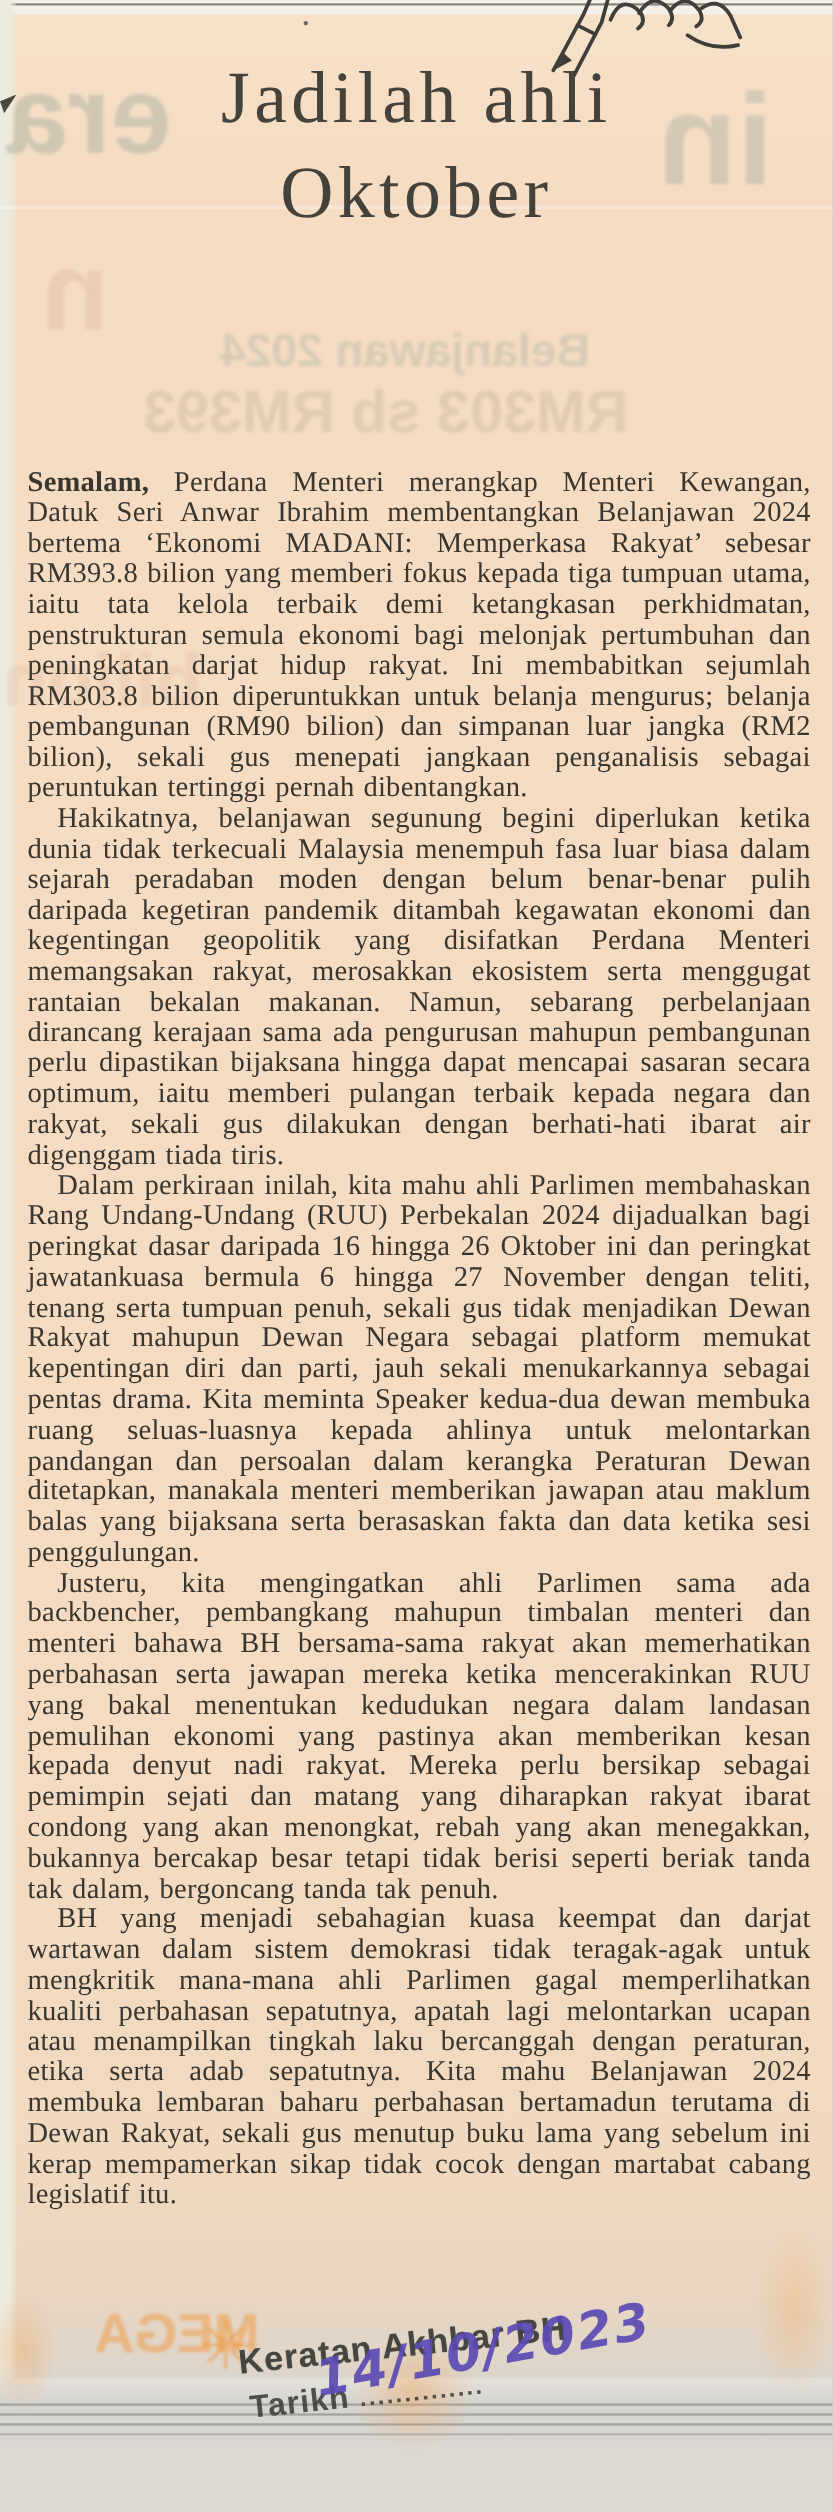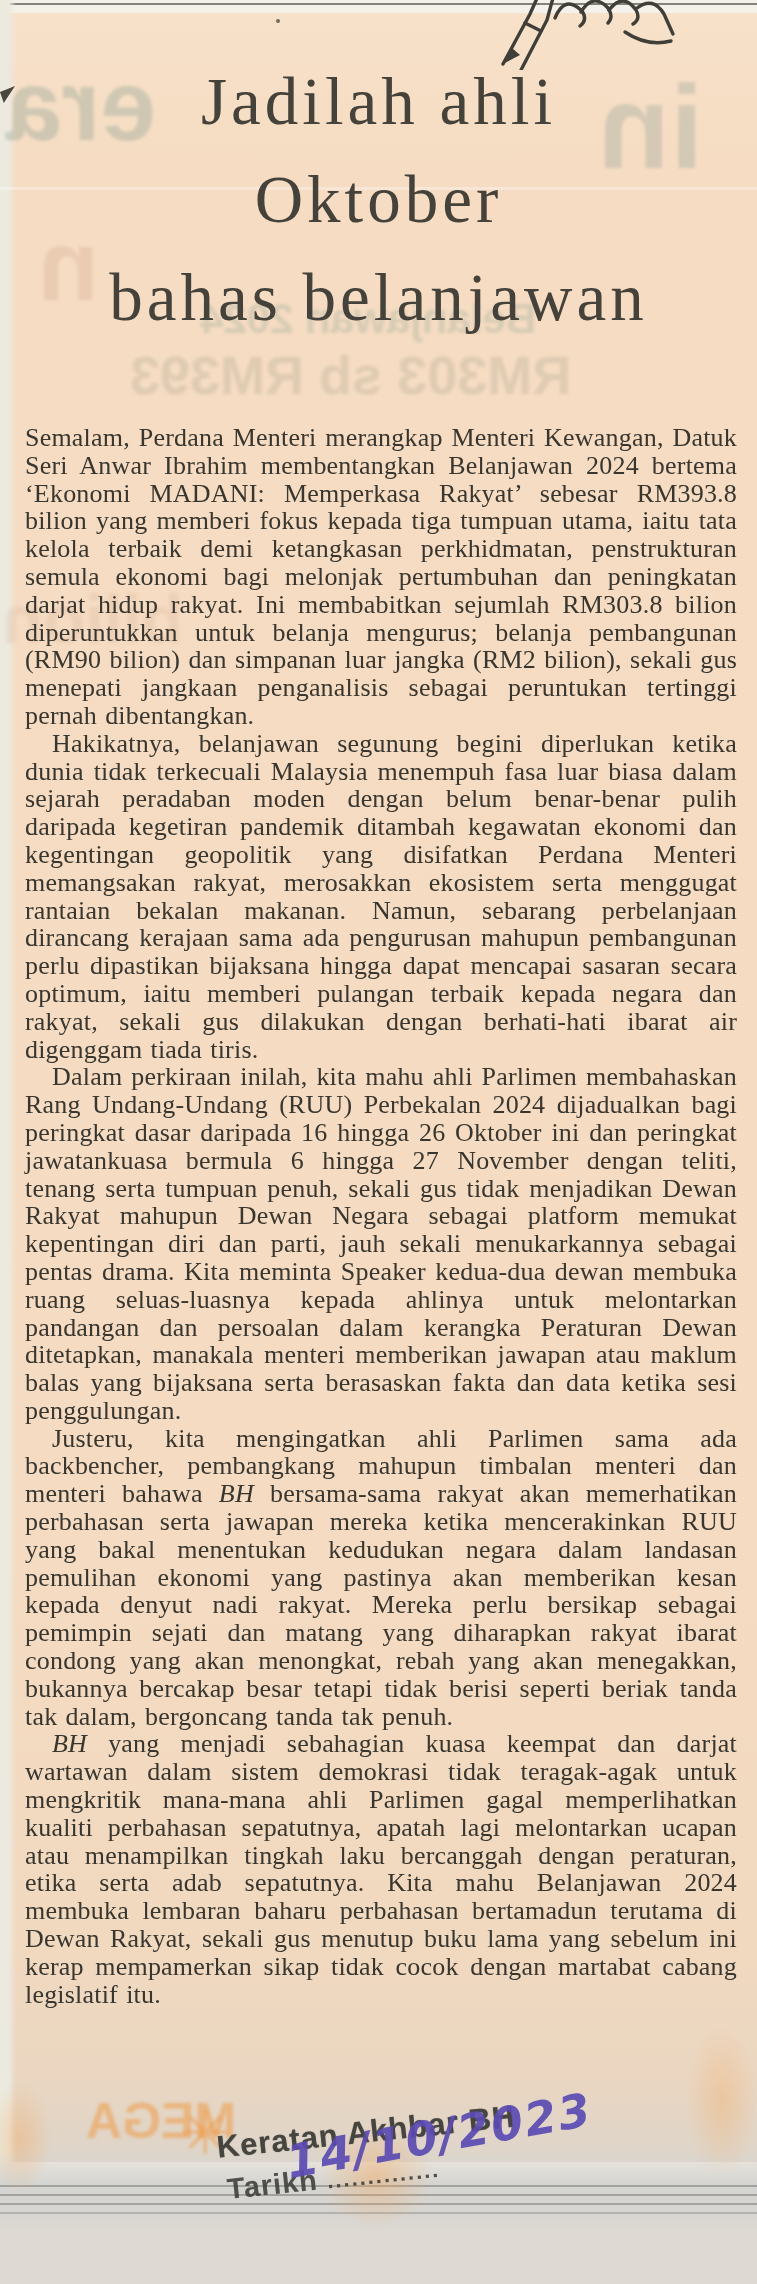--- a/index.html
+++ b/index.html
@@ -28,30 +28,30 @@
 
   .edge-mark{position:absolute;left:0;top:86px;width:15px;height:17px;background:#49473f;z-index:3;
              clip-path:polygon(0 35%,100% 0,25% 100%);}
   .ink-speck{position:absolute;left:276px;top:19px;width:4px;height:4px;border-radius:50%;
              background:#55534c;opacity:.85;z-index:3;}
 
   
   .headline{position:absolute;left:0;top:46px;width:757px;margin:0;z-index:4;
             text-align:center;font-weight:normal;color:#44423a;
             font-size:67px;line-height:86px;letter-spacing:4px;}
-  .headline span{display:block;margin-top:12px;}
+  .headline span{display:block;}
 
   
   .article{position:absolute;left:25px;top:424px;width:712px;z-index:4;
            color:#38362f;font-size:26px;line-height:27.8px;
            text-align:justify;letter-spacing:.2px;word-spacing:1.5px;}
   .article p{margin:0;}
   .article p.ind{text-indent:27px;}
-  .seg-b{font-weight:normal;margin-top:40px;}
-  .seg-i{font-style:italic;}
+  .seg-b{font-weight:bold;margin-top:40px;}
+  .seg-i{}
 
   
   .pencil{position:absolute;left:475px;top:0;width:215px;height:70px;z-index:4;}
   .pencil path{stroke:#3f3e39;stroke-width:3.4;fill:none;stroke-linecap:round;}
   .pencil .tip{fill:#3f3e39;stroke:none;}
 
   
   .bottom-band{position:absolute;left:0;top:2150px;width:757px;height:134px;z-index:2;
       background:linear-gradient(180deg,rgba(213,212,210,0) 0%,#d4d4d2 26%,#d8d6d2 48%,#ded9d2 64%,#ded9d2 100%);}
   .rule{position:absolute;left:0;width:757px;height:2px;background:rgba(108,106,100,.48);}
@@ -114,21 +114,20 @@
     <path d="M80,18 q10,-24 27,-7 q6,9 -2,15"></path>
     <path d="M106,12 q12,-20 27,-4 q6,9 0,15"></path>
     <path d="M134,10 q14,-18 27,0 q5,9 -3,14"></path>
     <path d="M162,8 q16,-12 27,6 l9,20"></path>
     <path d="M150,32 q22,15 46,9"></path>
   </svg>
 
   <h1 class="headline">
     <span>Jadilah ahli</span>
     <span>Oktober</span>
-    <span>bahas belanjawan</span>
   </h1>
 
   <div class="article">
       <p><span class="seg-b">Semalam,</span><span> Perdana Menteri merangkap Menteri Kewangan, Datuk Seri Anwar Ibrahim membentangkan Belanjawan 2024 bertema ‘Ekonomi MADANI: Memperkasa Rakyat’ sebesar RM393.8 bilion yang memberi fokus kepada tiga tumpuan utama, iaitu tata kelola terbaik demi ketangkasan perkhidmatan, penstrukturan semula ekonomi bagi melonjak pertumbuhan dan peningkatan darjat hidup rakyat. Ini membabitkan sejumlah RM303.8 bilion diperuntukkan untuk belanja mengurus; belanja pembangunan (RM90 bilion) dan simpanan luar jangka (RM2 bilion), sekali gus menepati jangkaan penganalisis sebagai peruntukan tertinggi pernah dibentangkan.</span></p>
       <p class="ind"><span>Hakikatnya, belanjawan segunung begini diperlukan ketika dunia tidak terkecuali Malaysia menempuh fasa luar biasa dalam sejarah peradaban moden dengan belum benar-benar pulih daripada kegetiran pandemik ditambah kegawatan ekonomi dan kegentingan geopolitik yang disifatkan Perdana Menteri memangsakan rakyat, merosakkan ekosistem serta menggugat rantaian bekalan makanan. Namun, sebarang perbelanjaan dirancang kerajaan sama ada pengurusan mahupun pembangunan perlu dipastikan bijaksana hingga dapat mencapai sasaran secara optimum, iaitu memberi pulangan terbaik kepada negara dan rakyat, sekali gus dilakukan dengan berhati-hati ibarat air digenggam tiada tiris.</span></p>
       <p class="ind"><span>Dalam perkiraan inilah, kita mahu ahli Parlimen membahaskan Rang Undang-Undang (RUU) Perbekalan 2024 dijadualkan bagi peringkat dasar daripada 16 hingga 26 Oktober ini dan peringkat jawatankuasa bermula 6 hingga 27 November dengan teliti, tenang serta tumpuan penuh, sekali gus tidak menjadikan Dewan Rakyat mahupun Dewan Negara sebagai platform memukat kepentingan diri dan parti, jauh sekali menukarkannya sebagai pentas drama. Kita meminta Speaker kedua-dua dewan membuka ruang seluas-luasnya kepada ahlinya untuk melontarkan pandangan dan persoalan dalam kerangka Peraturan Dewan ditetapkan, manakala menteri memberikan jawapan atau maklum balas yang bijaksana serta berasaskan fakta dan data ketika sesi penggulungan.</span></p>
       <p class="ind"><span>Justeru, kita mengingatkan ahli Parlimen sama ada backbencher, pembangkang mahupun timbalan menteri dan menteri bahawa </span><span class="seg-i">BH</span><span> bersama-sama rakyat akan memerhatikan perbahasan serta jawapan mereka ketika mencerakinkan RUU yang bakal menentukan kedudukan negara dalam landasan pemulihan ekonomi yang pastinya akan memberikan kesan kepada denyut nadi rakyat. Mereka perlu bersikap sebagai pemimpin sejati dan matang yang diharapkan rakyat ibarat condong yang akan menongkat, rebah yang akan menegakkan, bukannya bercakap besar tetapi tidak berisi seperti beriak tanda tak dalam, bergoncang tanda tak penuh.</span></p>
       <p class="ind"><span class="seg-i">BH</span><span> yang menjadi sebahagian kuasa keempat dan darjat wartawan dalam sistem demokrasi tidak teragak-agak untuk mengkritik mana-mana ahli Parlimen gagal memperlihatkan kualiti perbahasan sepatutnya, apatah lagi melontarkan ucapan atau menampilkan tingkah laku bercanggah dengan peraturan, etika serta adab sepatutnya. Kita mahu Belanjawan 2024 membuka lembaran baharu perbahasan bertamadun terutama di Dewan Rakyat, sekali gus menutup buku lama yang sebelum ini kerap mempamerkan sikap tidak cocok dengan martabat cabang legislatif itu.</span></p>
     </div>
 

